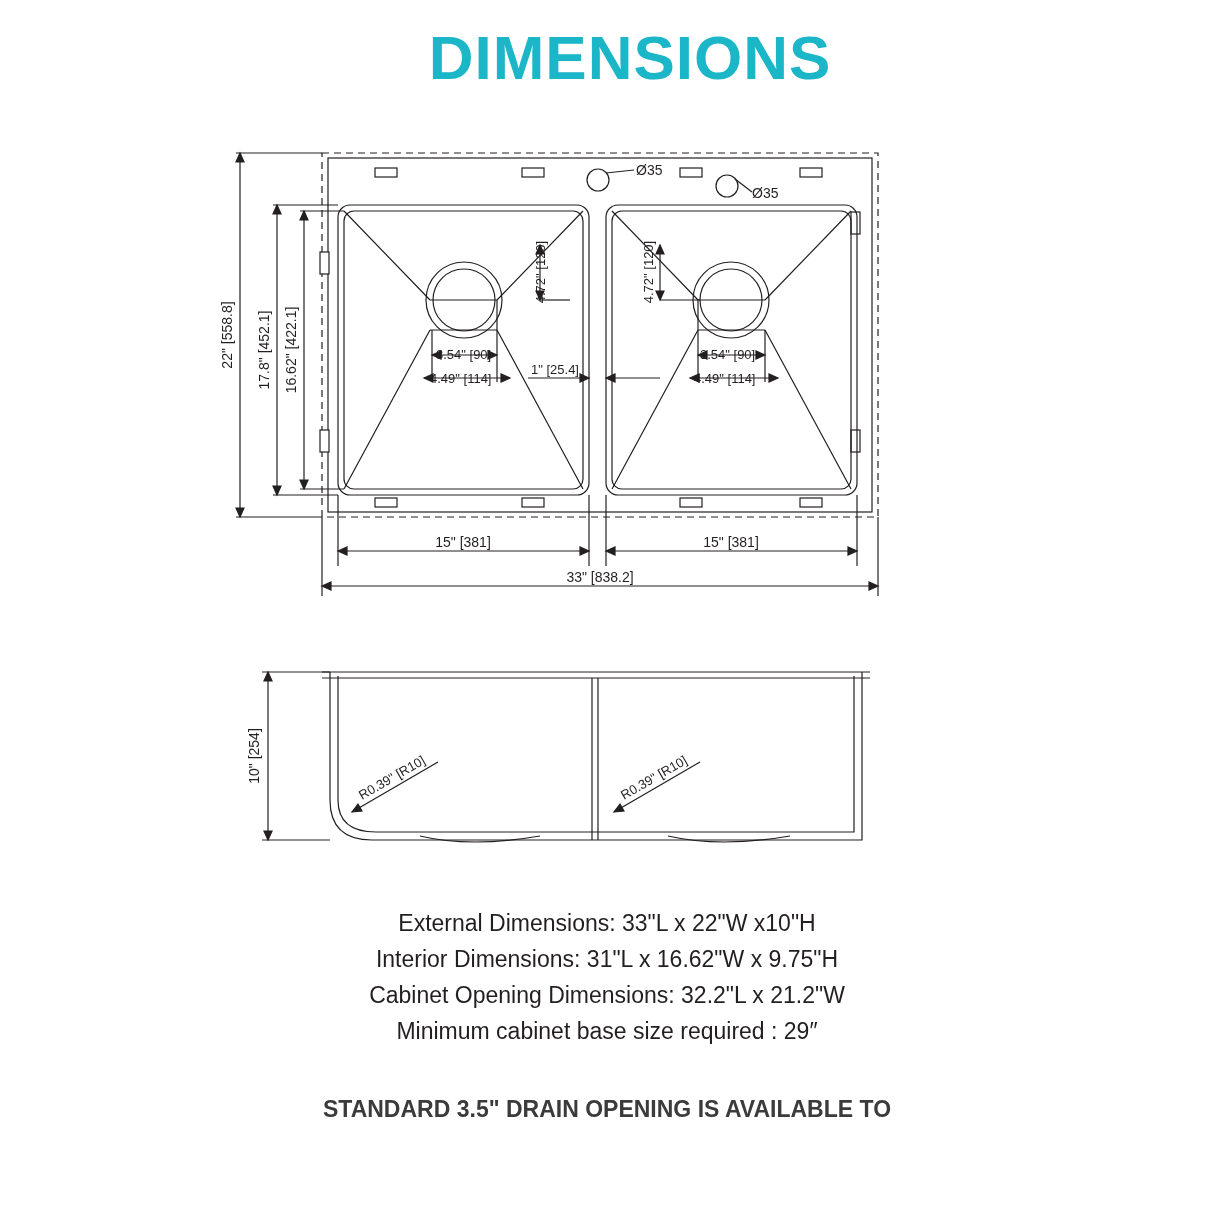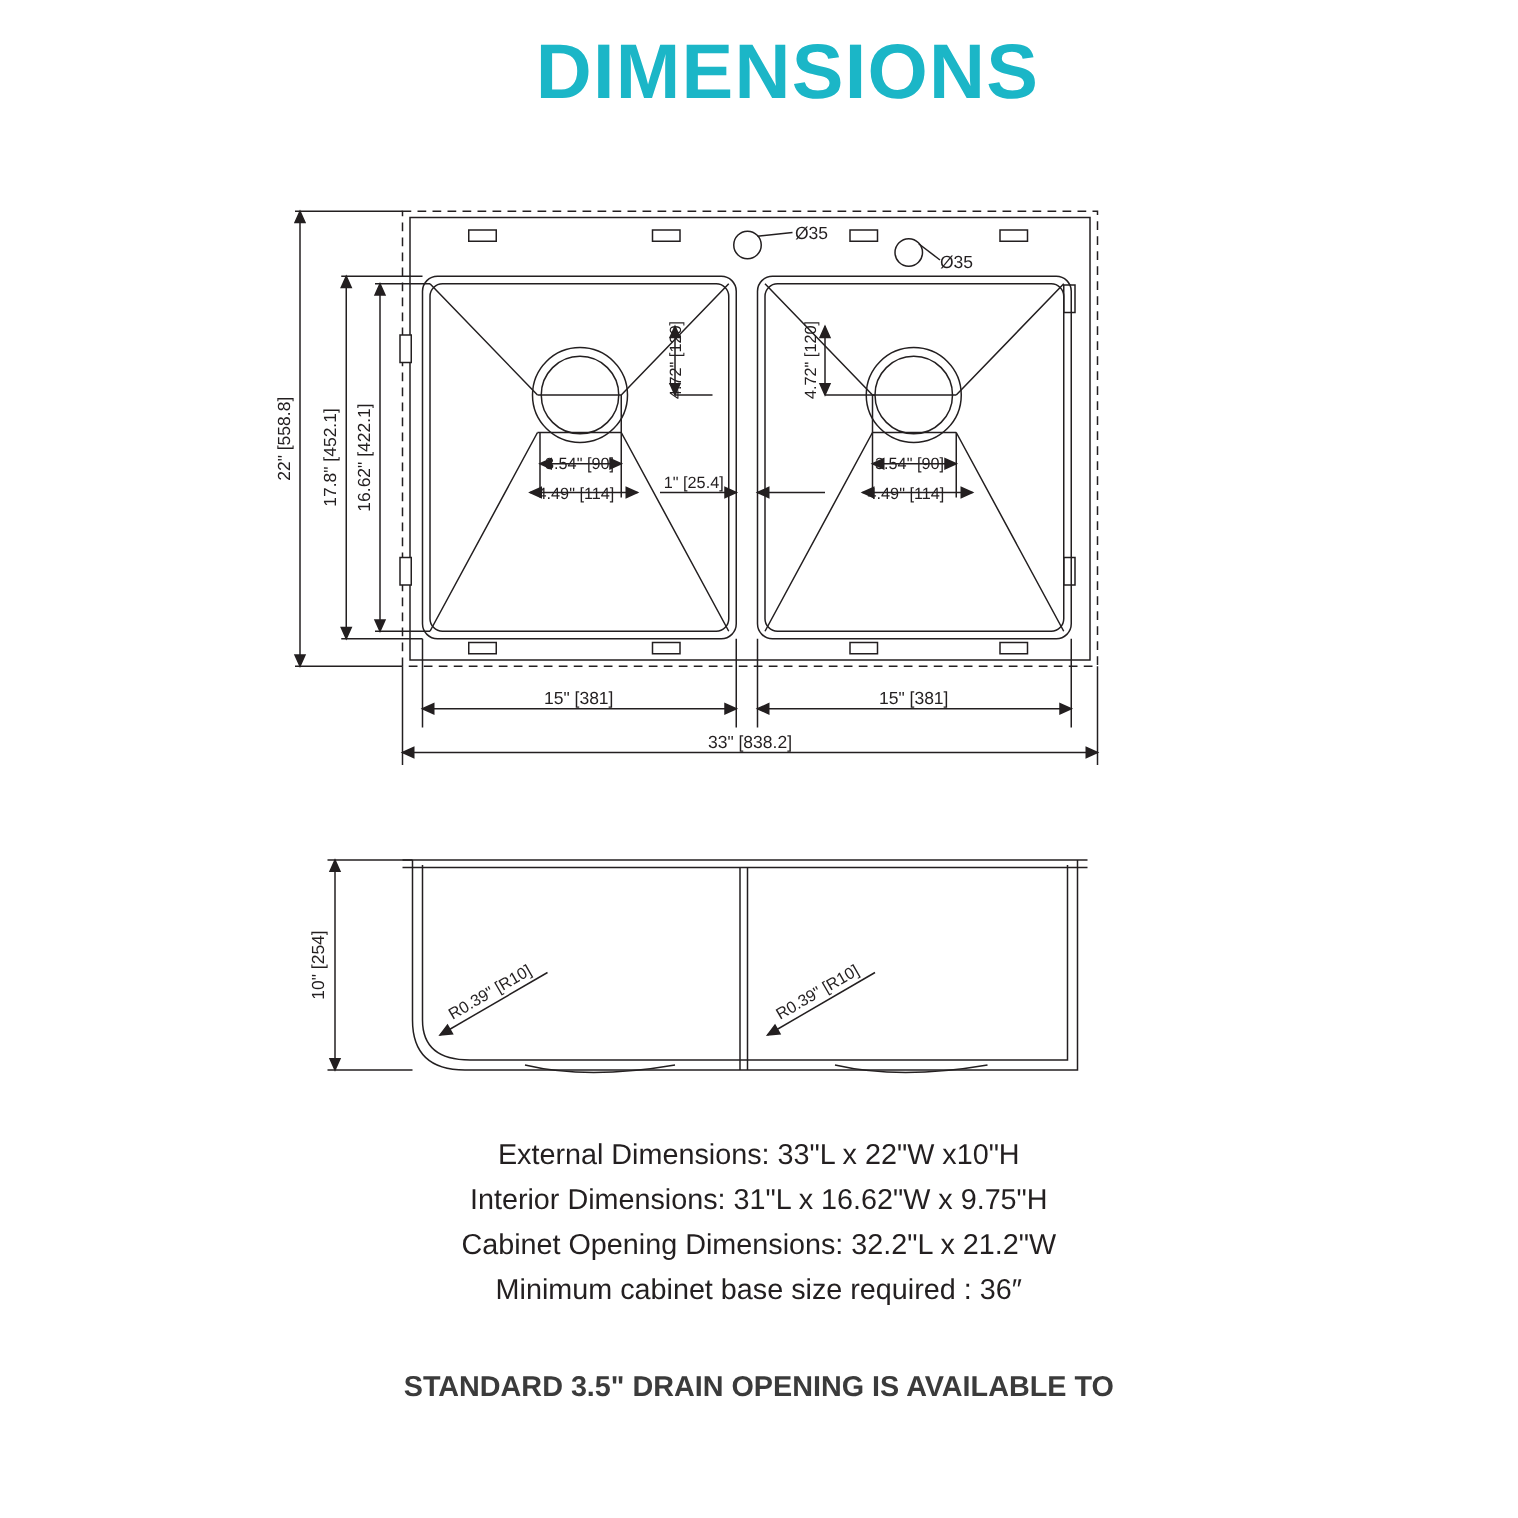--- a/index.html
+++ b/index.html
@@ -5,21 +5,21 @@
   html,body{margin:0;padding:0;}
   body{
     width:1214px;height:1214px;background:#ffffff;
     font-family:"Liberation Sans", sans-serif;
     position:relative;overflow:hidden;
   }
   #title{
     position:absolute;left:0;top:22px;width:1214px;text-align:center;
     color:#1bb6c7;font-size:62px;font-weight:bold;letter-spacing:1px;margin-left:23px;
   }
-  .svgwrap{position:absolute;left:0;top:16px;width:1214px;height:1192px;}
+  .svgwrap{position:absolute;left:0;top:0;width:1214px;height:1192px;}
   .specs{
     position:absolute;left:0;top:905px;width:1214px;text-align:center;
     color:#231f20;font-size:23px;line-height:36px;
   }
   .specs div{white-space:pre;}
   .footer{
     position:absolute;left:0;top:1090px;width:1214px;text-align:center;
     color:#3b3b3b;font-size:23px;font-weight:bold;line-height:38px;
   }
   text{font-family:"Liberation Sans", sans-serif;fill:#231f20;}
@@ -187,18 +187,18 @@
   <text x="259" y="756" font-size="14" text-anchor="middle" transform="rotate(-90 259 756)">10" [254]</text>
   <text x="362" y="800" font-size="13" transform="rotate(-30 362 800)">R0.39" [R10]</text>
   <text x="624" y="800" font-size="13" transform="rotate(-30 624 800)">R0.39" [R10]</text>
 </svg>
 </div>
 
 <div class="specs">
   <div>External Dimensions: 33"L x 22"W x10"H</div>
   <div>Interior Dimensions: 31"L x 16.62"W x 9.75"H</div>
   <div>Cabinet Opening Dimensions: 32.2"L x 21.2"W</div>
-  <div>Minimum cabinet base size required : 36″</div>
+  <div>Minimum cabinet base size required : 29″</div>
 </div>
 
 <div class="footer">
   <div>STANDARD 3.5" DRAIN OPENING IS AVAILABLE TO</div>
 </div>
 
 </body></html>

